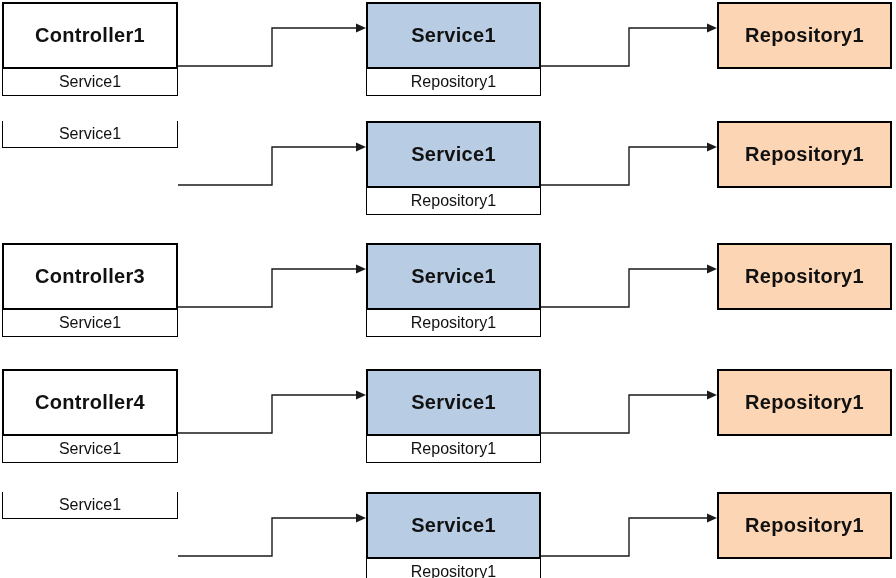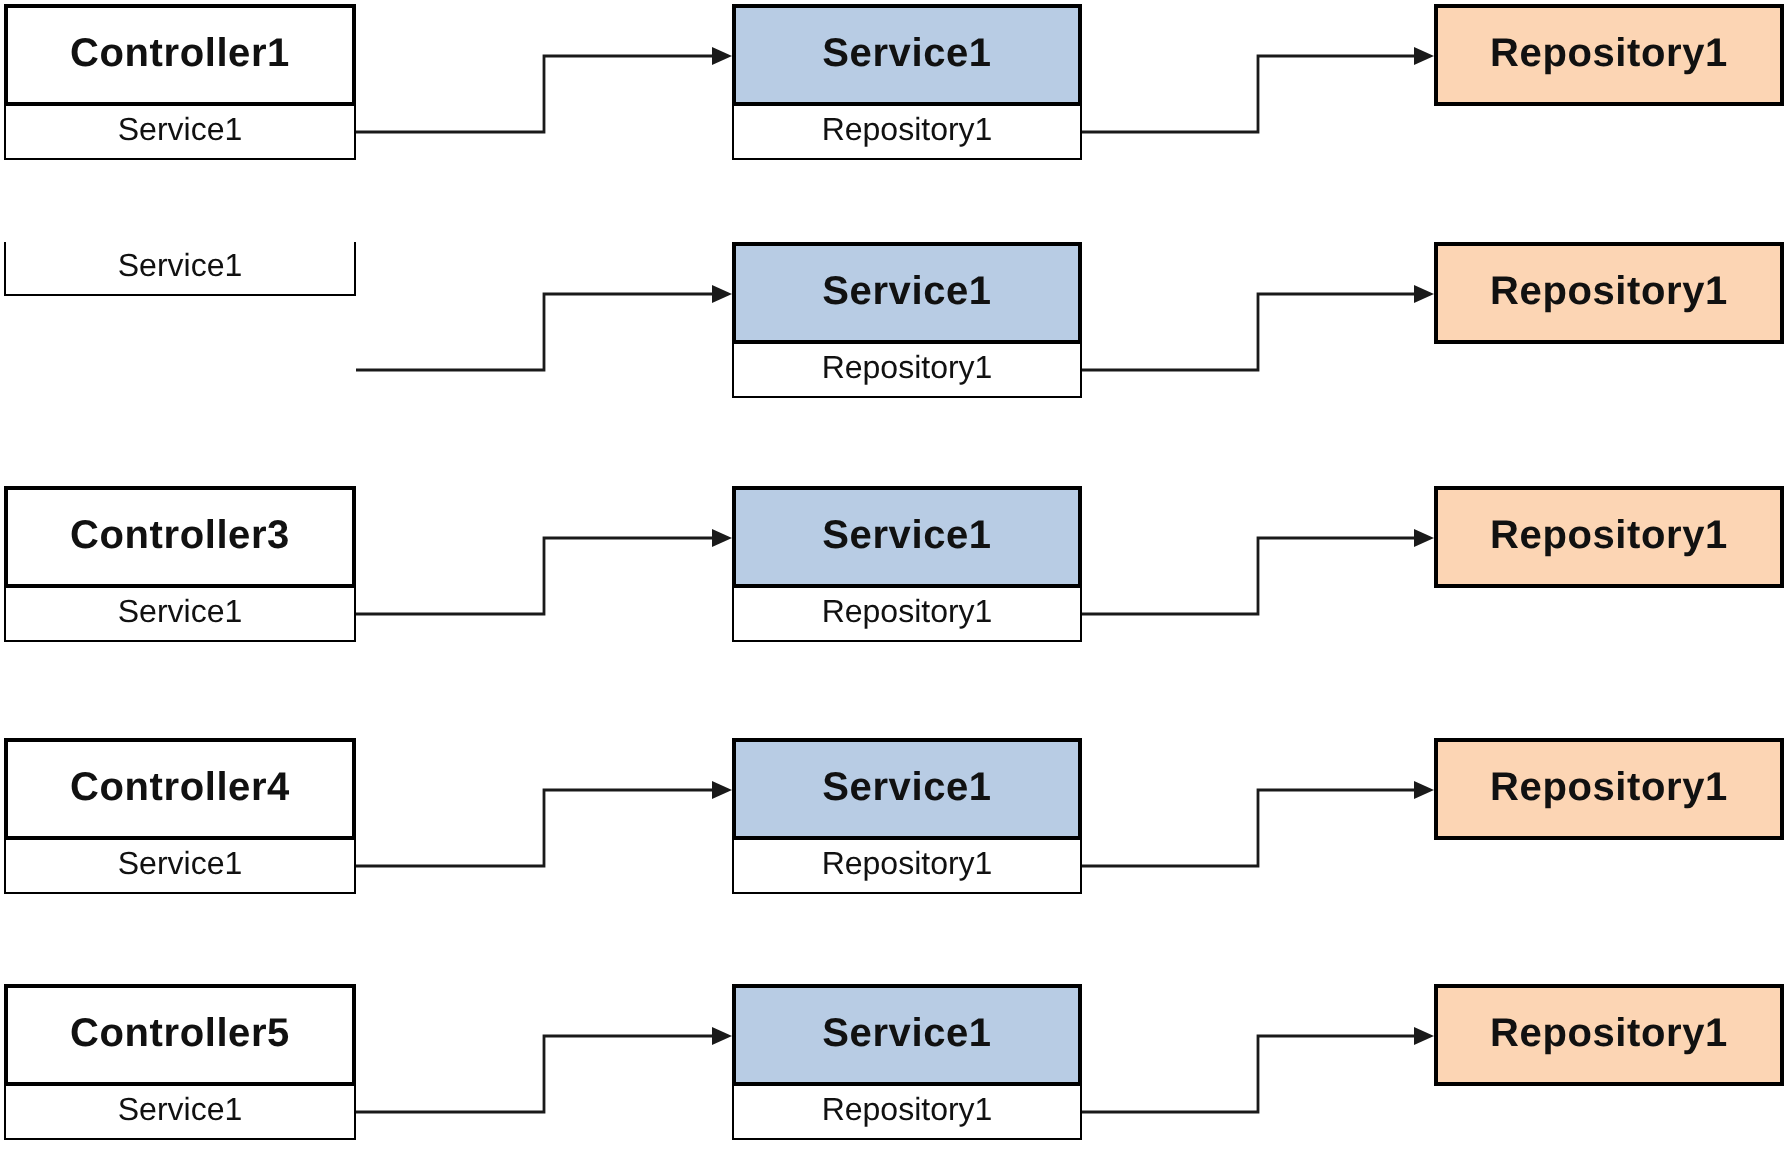--- a/index.html
+++ b/index.html
@@ -35,21 +35,21 @@
   .node {
     position: absolute;
     top: 0;
     box-sizing: border-box;
   }
   .controller { left: 2px;   width: 176px; }
   .service    { left: 366px; width: 175px; }
   .repository { left: 717px; width: 175px; }
   .node-title {
     box-sizing: border-box;
-    height: 51px;
+    height: 67px;
     border: 2px solid var(--border, #000);
     background: #ffffff;
     display: flex;
     align-items: center;
     justify-content: center;
     font-weight: 700;
     font-size: 20px;
     color: var(--text, #111);
     letter-spacing: 0.3px;
   }
@@ -169,21 +169,20 @@
         <g>
           <polyline points="178,64 272,64 272,26 357,26"></polyline>
           <polygon points="366,26 356,21.5 356,30.5"></polygon>
         </g>
         <g>
           <polyline points="541,64 629,64 629,26 708,26"></polyline>
           <polygon points="717,26 707,21.5 707,30.5"></polygon>
         </g>
       </svg>
       <div class="node controller">
-        <div class="node-title">Controller5</div>
         <div class="node-sub">Service1</div>
       </div>
       <div class="node service">
         <div class="node-title">Service1</div>
         <div class="node-sub">Repository1</div>
       </div>
       <div class="node repository">
         <div class="node-title">Repository1</div>
       </div>
     </div>

